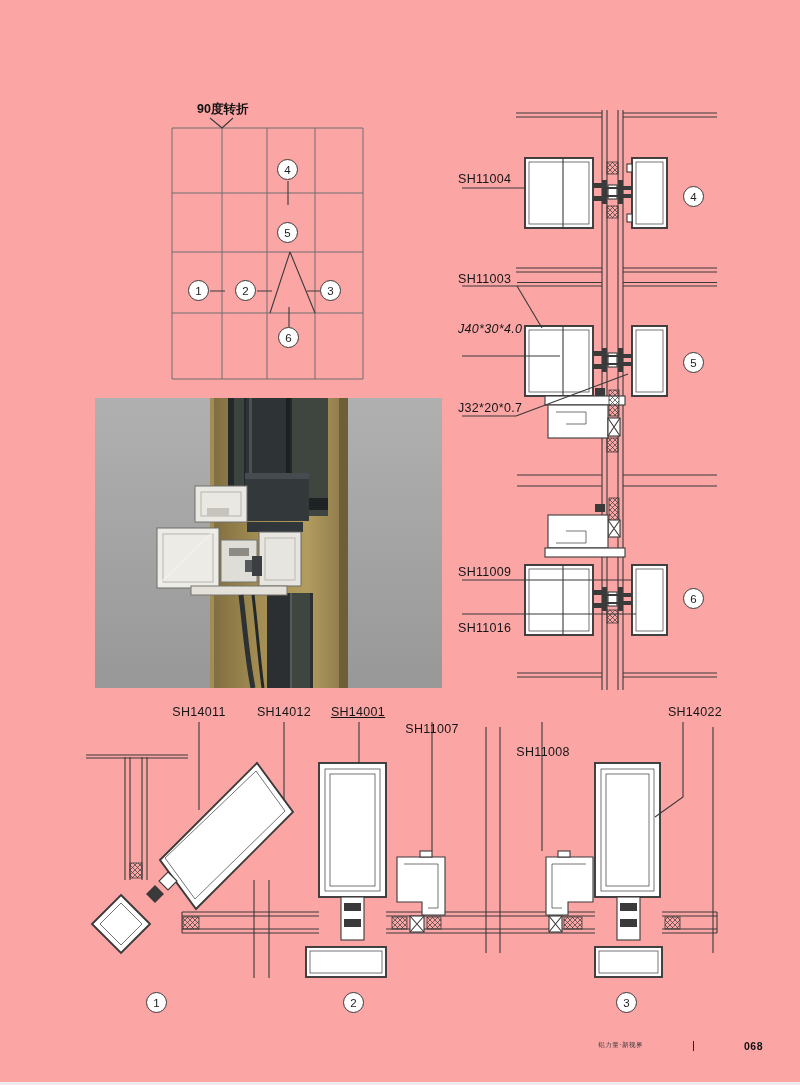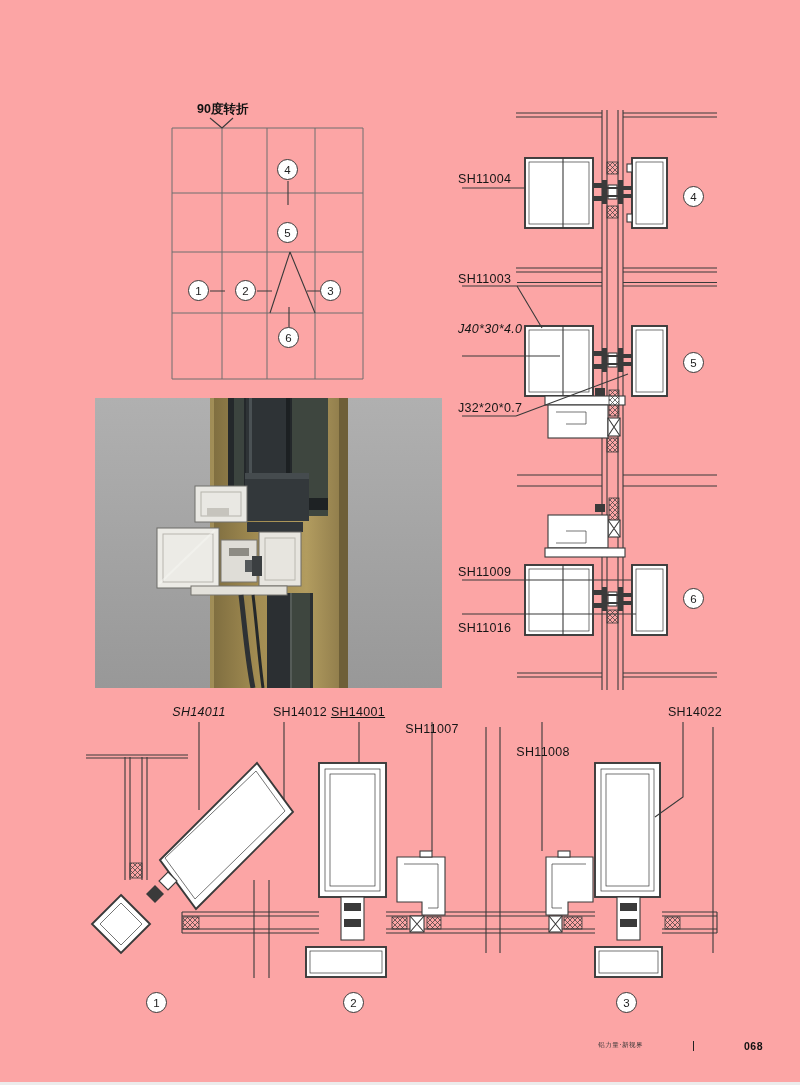--- a/index.html
+++ b/index.html
@@ -311,22 +311,22 @@
     <g>
       <path class="s" d="M139,22 V110"></path>
       <path class="s" d="M224,22 V100"></path>
       <path class="s" d="M299,22 V63"></path>
       <path class="s" d="M372,22 V151"></path>
       <path class="s" d="M482,22 V151"></path>
       <path class="s" d="M623,22 V97 L595,117"></path>
     </g>
   </svg>
 
-  <div class="lbl center" style="left:167px;top:705px;font-style:italic;">SH14011</div>
-  <div class="lbl center" style="left:252px;top:705px;margin-left:16px;">SH14012</div>
+  <div class="lbl center" style="left:167px;top:705px;">SH14011</div>
+  <div class="lbl center" style="left:252px;top:705px;">SH14012</div>
   <div class="lbl center" style="left:326px;top:705px;text-decoration:underline;">SH14001</div>
   <div class="lbl center" style="left:400px;top:722px;">SH11007</div>
   <div class="lbl center" style="left:511px;top:705px;margin-top:40px;">SH11008</div>
   <div class="lbl center" style="left:651px;top:705px;margin-left:12px;">SH14022</div>
 
   <div class="marker" style="left:146px;top:992px;">
       <span>1</span>
     </div>
   <div class="marker" style="left:343px;top:992px;">
       <span>2</span>

